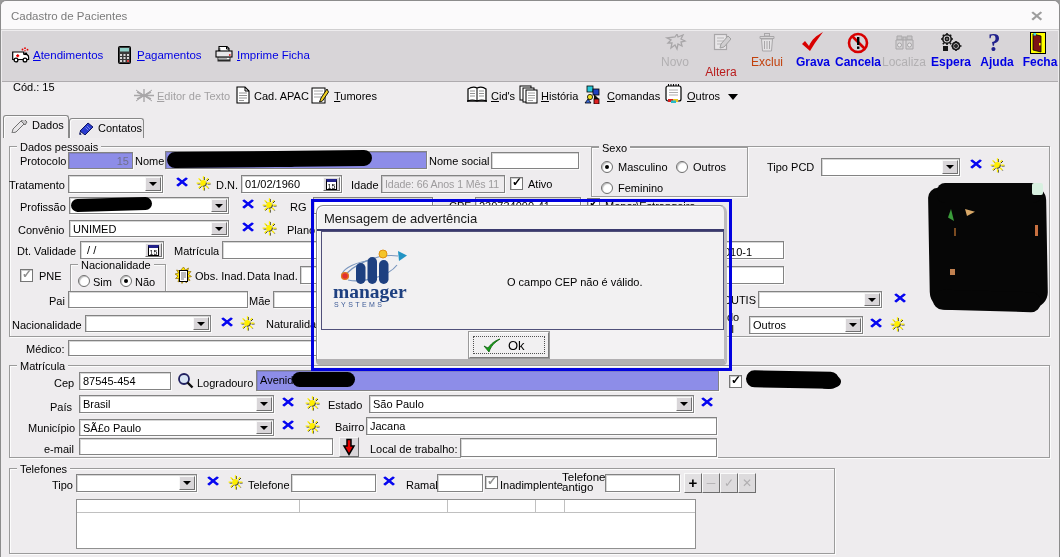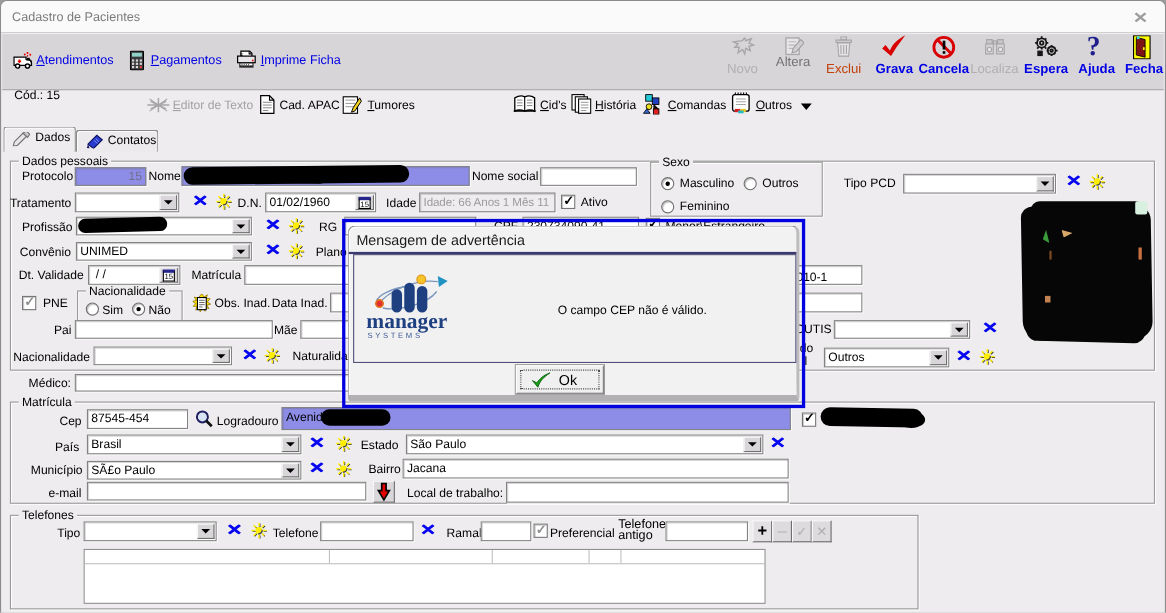--- a/index.html
+++ b/index.html
@@ -94,21 +94,21 @@
     <svg class="ab" style="left:663px;top:33px" width="23" height="18" viewBox="0 0 23 18">
       <path d="M3 4 l4 2 -3 3 4 0 -1 5 4-3 2 4 1-5 4 2 -1-4 4-1 -4-2 2-4 -5 2 -1-3 -2 3 z" fill="none" stroke="#a8a6a8" stroke-width="1.3"></path>
     </svg>
     <div class="rbtn" style="left:651px;top:54px;color:#b2b0b2">Novo</div>
 
     <svg class="ab" style="left:711px;top:32px" width="19" height="19" viewBox="0 0 19 19">
       <rect x="2.5" y="1.5" width="12" height="15" fill="#e8e6e8" stroke="#a8a6a8" stroke-width="1.2"></rect>
       <path d="M5 5 h7 M5 8 h7 M5 11 h5" stroke="#b8b6b8" stroke-width="1"></path>
       <path d="M16 3 l-7 8 -1 4 4-1 7-8 z" fill="#d0ced0" stroke="#a0a0a0" stroke-width="1"></path>
     </svg>
-    <div class="rbtn" style="left:697px;top:48px;color:#737373">Altera</div>
+    <div class="rbtn" style="left:697px;top:64px;color:#b91c1c">Altera</div>
 
     <svg class="ab" style="left:757px;top:32px" width="18" height="19" viewBox="0 0 18 19">
       <rect x="6.5" y="0.5" width="5" height="2.5" fill="none" stroke="#a8a6a8"></rect>
       <path d="M2 3.5 h14 v2 h-14 z" fill="#d8d6d8" stroke="#a8a6a8"></path>
       <path d="M3.5 6 l1 12 h9 l1-12 z" fill="#e4e2e4" stroke="#a8a6a8"></path>
       <path d="M6.5 8 v8 M9 8 v8 M11.5 8 v8" stroke="#a8a6a8"></path>
     </svg>
     <div class="rbtn" style="left:743px;top:54px;color:#c2410c">Exclui</div>
 
     <svg class="ab" style="left:799px;top:31px" width="26" height="21" viewBox="0 0 26 21">
@@ -462,21 +462,21 @@
         <use href="#sun"></use>
       </svg>
     <div class="lbl" style="left:247px;top:478px">Telefone</div>
     <div class="edit" style="left:290px;top:473px;width:85px;height:18px"></div>
     <div class="xi" style="left:382px;top:474px">✕</div>
     <div class="lbl" style="left:405px;top:478px">Ramal</div>
     <div class="edit" style="left:436px;top:473px;width:46px;height:18px"></div>
     <div class="chk g" style="left:484px;top:475px">
         <i>✓</i>
       </div>
-    <div class="lbl" style="left:499px;top:478px">Preferencial</div>
+    <div class="lbl" style="left:499px;top:478px">Inadimplente</div>
     <div class="lbl" style="left:561px;top:471px;line-height:10px;font-size:11.5px">Telefone<br>antigo</div>
     <div class="edit" style="left:604px;top:473px;width:75px;height:18px"></div>
     <div class="ab" style="left:683px;top:472px;width:18px;height:20px;background:#e2e0e2;border:1px solid;border-color:#fafafa #6e6e6e #6e6e6e #fafafa;font-size:15px;font-weight:bold;text-align:center;line-height:18px">+</div>
     <div class="ab" style="left:701px;top:472px;width:18px;height:20px;background:#dddbdd;border:1px solid;border-color:#fafafa #6e6e6e #6e6e6e #fafafa;color:#b0aeb0;font-size:12px;text-align:center;line-height:18px">─</div>
     <div class="ab" style="left:719px;top:472px;width:18px;height:20px;background:#dddbdd;border:1px solid;border-color:#fafafa #6e6e6e #6e6e6e #fafafa;color:#b0aeb0;font-size:12px;text-align:center;line-height:18px">✓</div>
     <div class="ab" style="left:737px;top:472px;width:18px;height:20px;background:#dddbdd;border:1px solid;border-color:#fafafa #6e6e6e #6e6e6e #fafafa;color:#b0aeb0;font-size:12px;text-align:center;line-height:18px">✕</div>
     <div class="ab" style="left:75px;top:498px;width:620px;height:50px;background:#fff;border:1px solid #909090">
       <div class="ab" style="left:0;top:12px;width:618px;border-top:1px solid #c0c0c0"></div>
       <div class="ab" style="left:222px;top:0;height:12px;border-left:1px solid #c0c0c0"></div>
       <div class="ab" style="left:370px;top:0;height:12px;border-left:1px solid #c0c0c0"></div>

